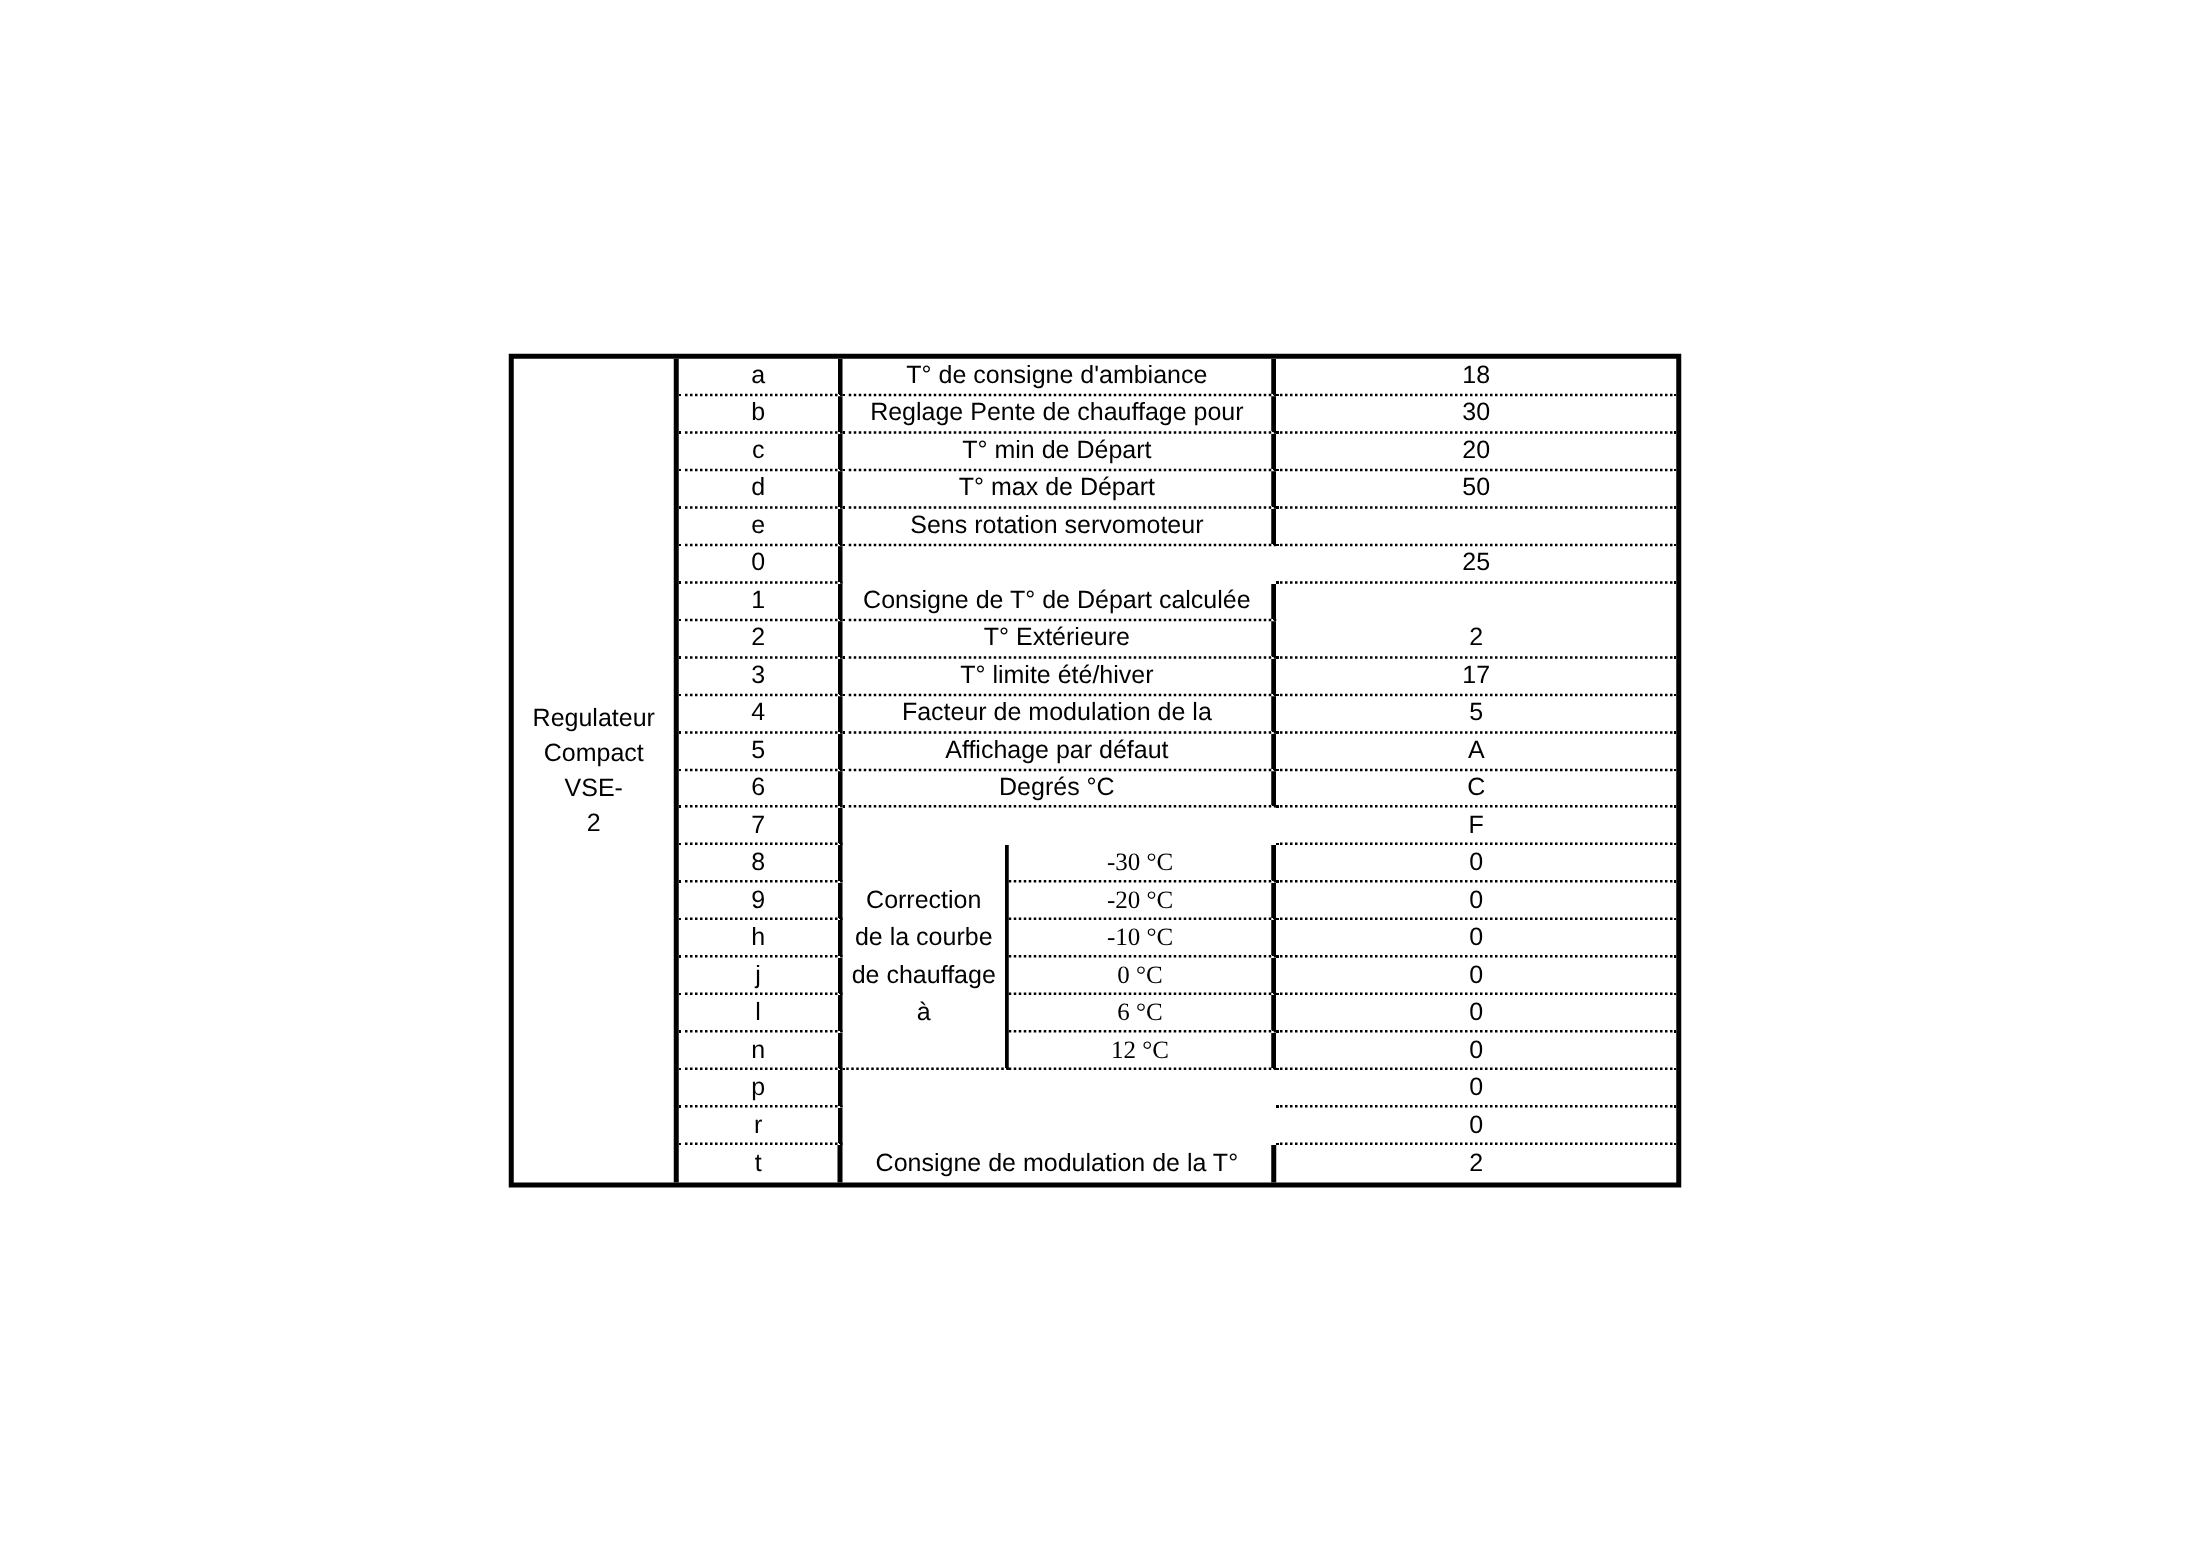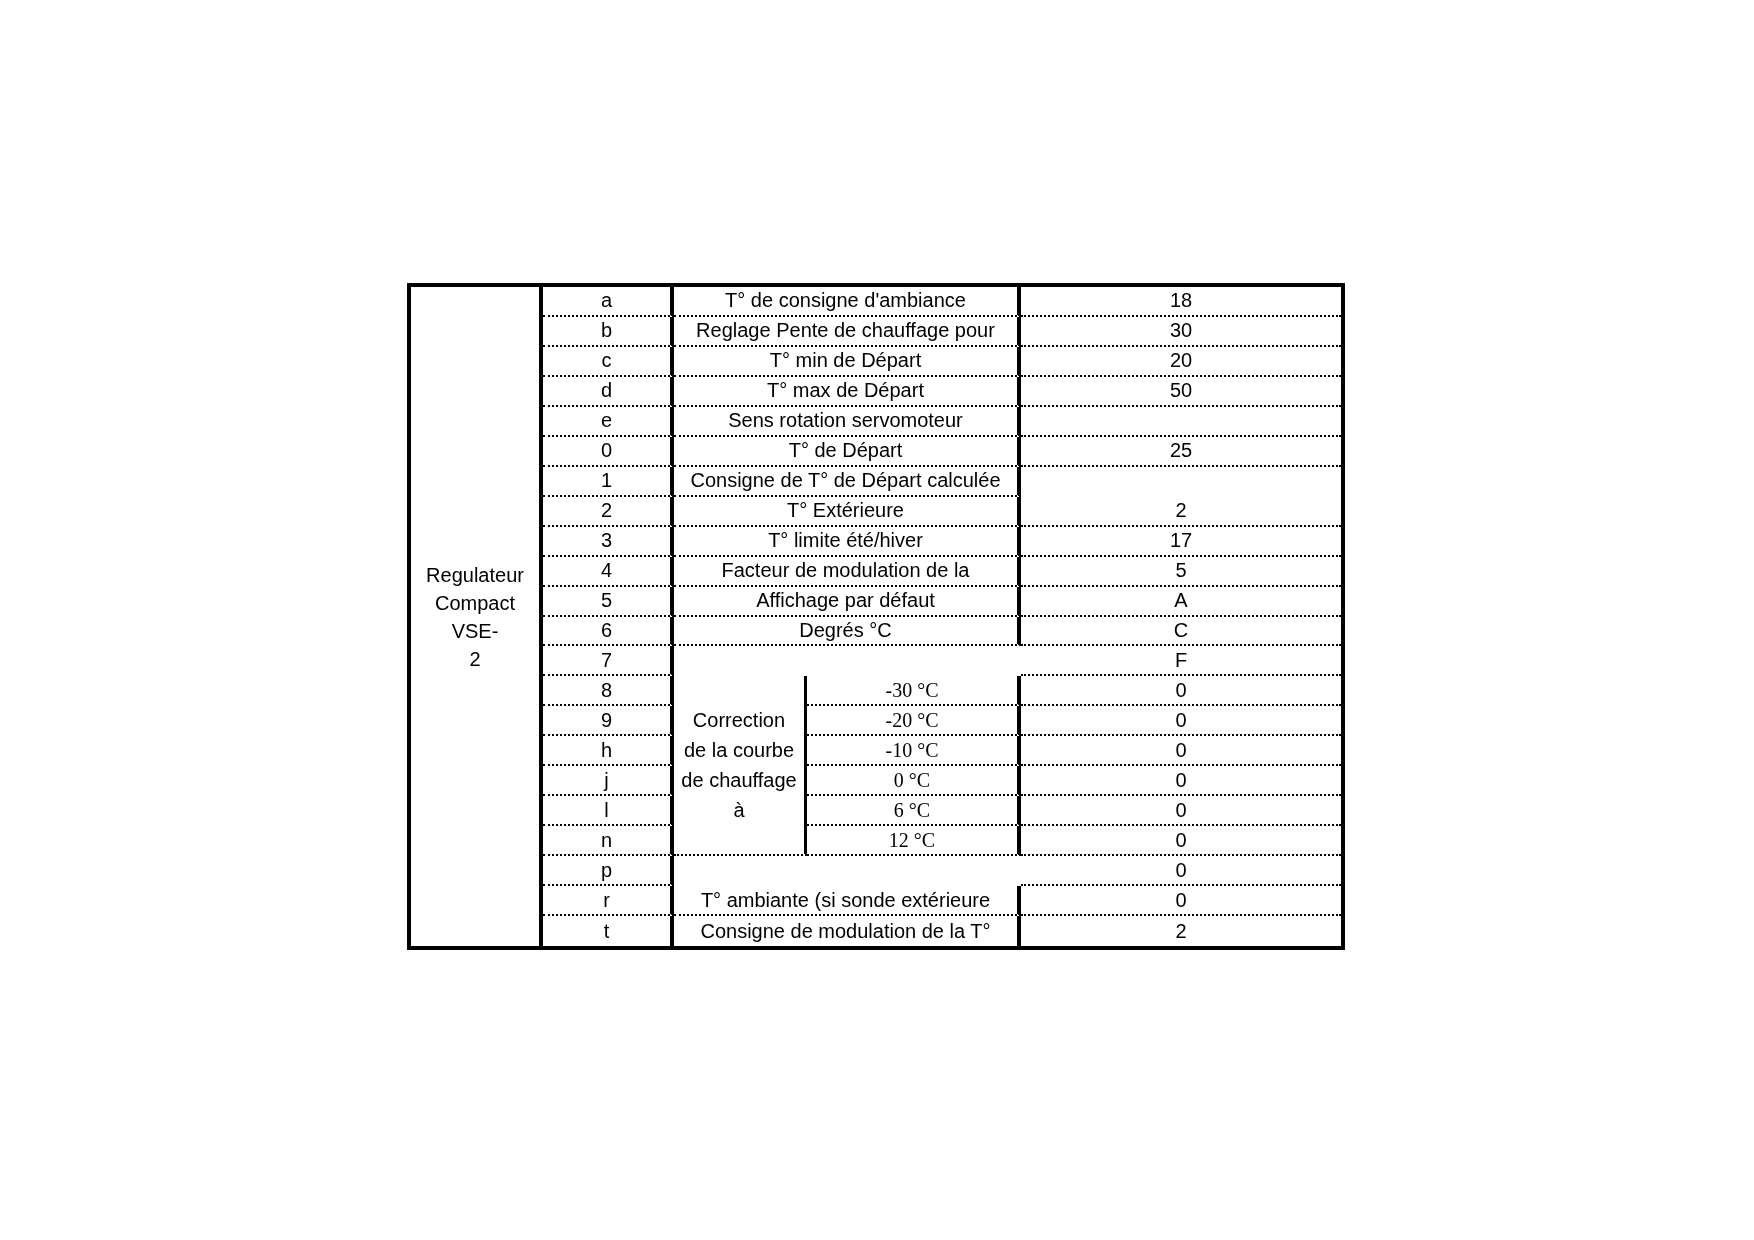--- a/index.html
+++ b/index.html
@@ -93,21 +93,20 @@
 
       <div class="cell code" style="grid-row:4">d</div>
       <div class="cell desc" style="grid-row:4">T° max de Départ</div>
       <div class="cell val" style="grid-row:4">50</div>
 
       <div class="cell code" style="grid-row:5">e</div>
       <div class="cell desc" style="grid-row:5">Sens rotation servomoteur</div>
       <div class="cell val" style="grid-row:5"></div>
 
       <div class="cell code" style="grid-row:6">0</div>
-      <div class="cell desc" style="grid-row:6">T° de Départ</div>
       <div class="cell val" style="grid-row:6">25</div>
 
       <div class="cell code" style="grid-row:7">1</div>
       <div class="cell desc" style="grid-row:7">Consigne de T° de Départ calculée</div>
 
       <div class="cell code" style="grid-row:8">2</div>
       <div class="cell desc" style="grid-row:8">T° Extérieure</div>
       <div class="cell val" style="grid-row:8">2</div>
 
       <div class="cell code" style="grid-row:9">3</div>
@@ -157,21 +156,20 @@
       <div class="cell val" style="grid-row:18">0</div>
 
       <div class="cell code" style="grid-row:19">n</div>
       <div class="cell temp" style="grid-row:19">12 °C</div>
       <div class="cell val" style="grid-row:19">0</div>
 
       <div class="cell code" style="grid-row:20">p</div>
       <div class="cell val" style="grid-row:20">0</div>
 
       <div class="cell code" style="grid-row:21">r</div>
-      <div class="cell desc" style="grid-row:21">T° ambiante (si sonde extérieure</div>
       <div class="cell val" style="grid-row:21">0</div>
 
       <div class="cell code nb" style="grid-row:22">t</div>
       <div class="cell desc nb" style="grid-row:22">Consigne de modulation de la T°</div>
       <div class="cell val nb" style="grid-row:22">2</div>
 
     </div>
   </div>
 </div>
 

